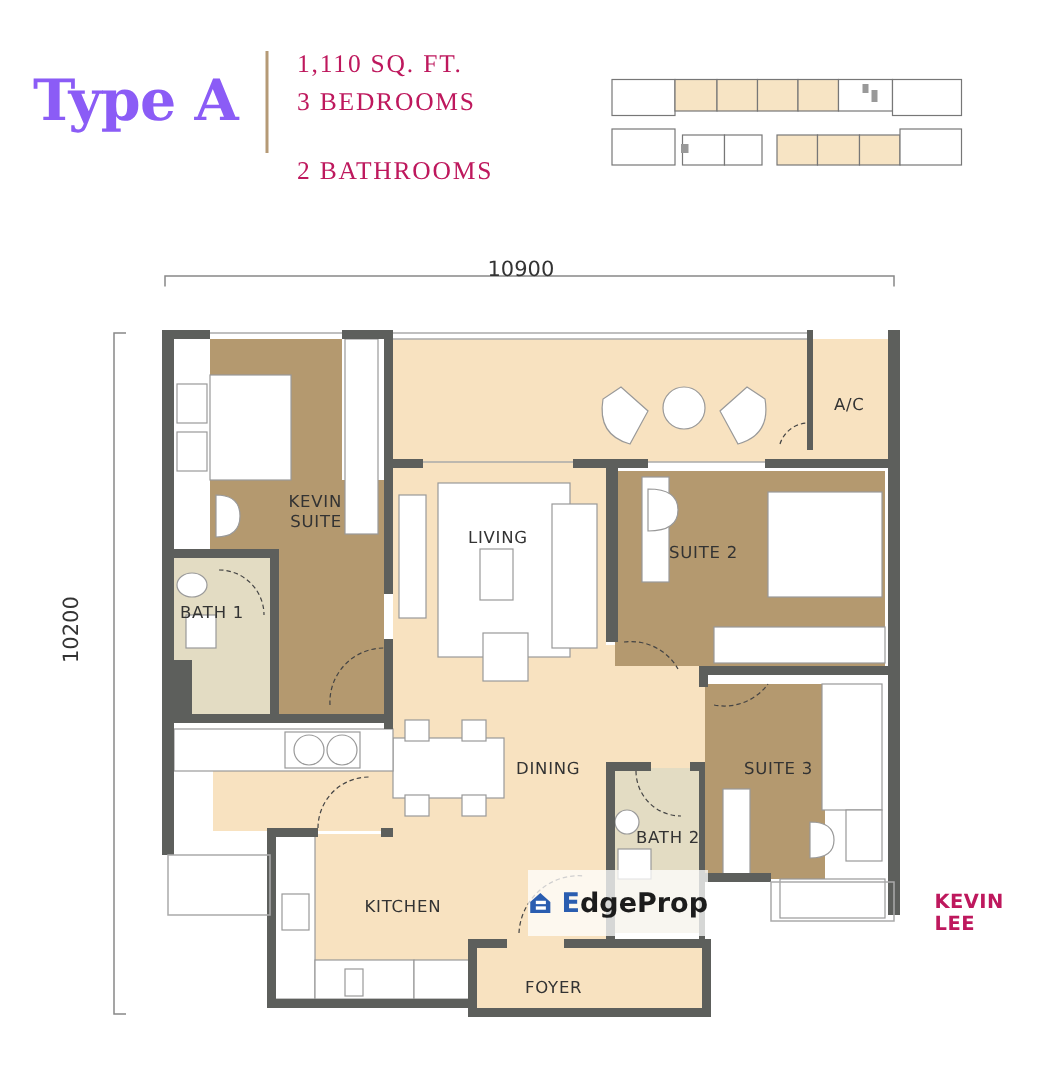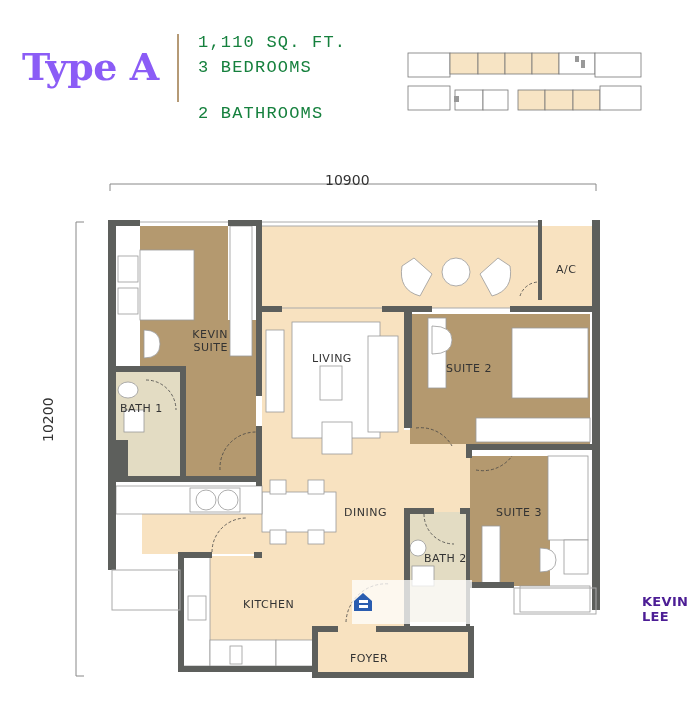--- a/index.html
+++ b/index.html
@@ -1,28 +1,28 @@
 <!DOCTYPE html>
 <html><head>
 <meta charset="utf-8">
 <style>
   html, body { margin:0; padding:0; background:#ffffff; }
   body { width:692px; height:720px; position:relative; overflow:hidden; font-family:"DejaVu Sans", sans-serif; }
   .abs { position:absolute; }
   .title { left:22px; top:44px; font-family:"DejaVu Serif", serif; font-weight:bold; font-size:38px; color:#8b5cf6; letter-spacing:-0.5px; }
   .vbar { left:177px; top:34px; width:2px; height:68px; background:#b59a76; }
-  .spec { left:198px; font-size:17px; color:#15803d; letter-spacing:1.2px; font-family:Liberation Mono, monospace; }
+  .spec { left:198px; font-size:17px; color:#be185d; letter-spacing:1.2px; font-family:Liberation Serif, serif; }
   .keyplan { left:405px; top:50px; width:240px; height:62px; }
   .dim-label { font-size:14px; color:#333; font-family:"DejaVu Sans", sans-serif; }
   .room-label { font-size:11px; color:#333; letter-spacing:0.5px; text-align:right; font-family:"DejaVu Sans", sans-serif; }
   .plan { left:0; top:0; width:692px; height:720px; }
   .watermark { left:352px; top:580px; width:120px; height:44px; background:rgba(255,255,255,0.75); display:flex; align-items:center; }
   .wm-text { font-size:18px; font-weight:bold; color:#1c1c1c; margin-left:6px; }
   .wm-e { color:#2a5db0; }
-  .agent { left:642px; top:594px; font-size:13px; font-weight:bold; color:#4c1d95; letter-spacing:0.3px; }
+  .agent { left:623px; top:594px; font-size:13px; font-weight:bold; color:#be185d; letter-spacing:0.3px; }
 </style>
 </head>
 <body>
 
 <div class="abs title">Type A</div>
 <div class="abs vbar"></div>
 <div class="abs spec" style="top:33px;">1,110 SQ. FT.</div>
 <div class="abs spec" style="top:58px;">3 BEDROOMS</div>
 <div class="abs spec" style="top:84px;margin-top:20px;">2 BATHROOMS</div>
 
@@ -198,15 +198,16 @@
 <div class="abs room-label" style="left:424px; top:552px;">BATH 2</div>
 <div class="abs room-label" style="left:243px; top:598px;">KITCHEN</div>
 <div class="abs room-label" style="left:350px; top:652px;">FOYER</div>
 
 <div class="abs watermark">
   <svg width="22" height="22" viewBox="0 0 22 22">
     <path d="M2,10 L11,2 L20,10 L20,20 L2,20 Z" fill="#2a5db0"></path>
     <rect x="7" y="9" width="9" height="3" fill="#fff"></rect>
     <rect x="7" y="14" width="9" height="3" fill="#fff"></rect>
   </svg>
+  <span class="wm-text"><span class="wm-e">E</span><span>dgeProp</span></span>
 </div>
 
 <div class="abs agent">KEVIN LEE</div>
 
 </body></html>

